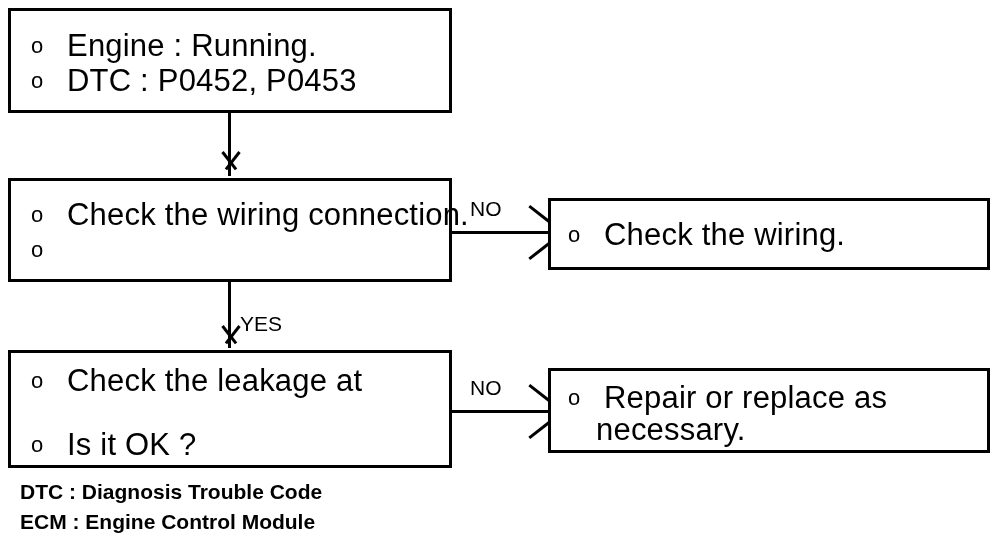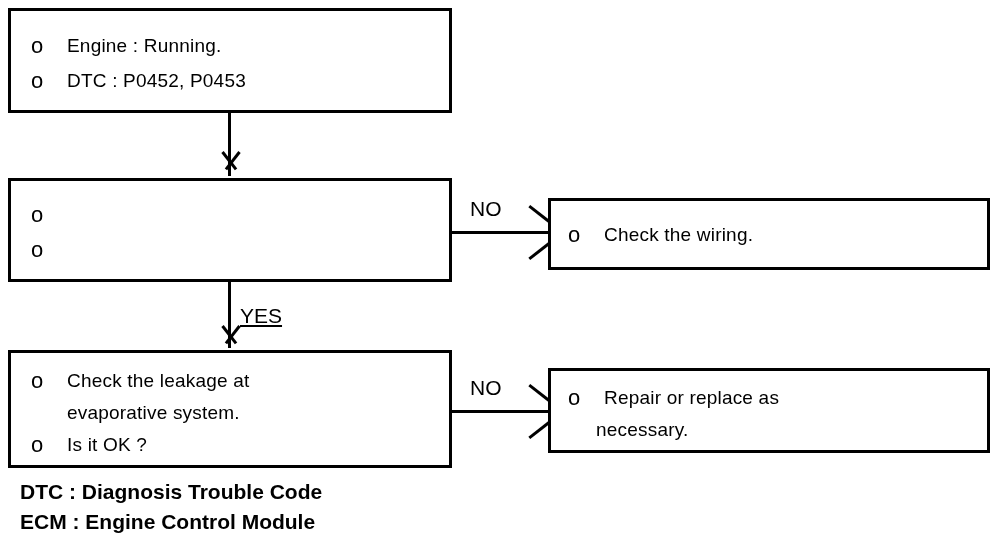--- a/index.html
+++ b/index.html
@@ -42,21 +42,21 @@
   }
   .bullet {
     display: inline-block;
     width: 36px;
     flex: 0 0 36px;
     font-size: 22px;
     line-height: 30px;
     font-family: "Liberation Sans", sans-serif;
   }
   .line-text {
-    font-size: 19px;
+    font-size: 31px;
     line-height: 30px;
     letter-spacing: 0.2px;
     font-family: "Liberation Sans", sans-serif;
   }
 
   
   .v-line {
     position: absolute;
     width: 3px;
     background: #000000;
@@ -153,20 +153,21 @@
     </div>
   </div>
 
   <div class="v-line" style="left:228px; top:113px; height:63px;"></div>
   <div class="arrow-down" style="left:217px; top:152px;"></div>
 
   <div class="box" style="left:8px; top:178px; width:444px; height:104px;">
     <div class="box-body">
       <div class="line-row" style="left:20px; top:19px;">
         <span class="bullet">o</span>
+        <span class="line-text">Check the wiring connection.</span>
       </div>
       <div class="line-row" style="left:20px; top:54px;">
         <span class="bullet">o</span>
       </div>
     </div>
   </div>
 
   <div class="h-line" style="left:452px; top:231px; width:96px;"></div>
   <div class="arrow-right" style="left:524px; top:218px;"></div>
   <div class="edge-label" style="left:470px; top:196px;">NO</div>
@@ -175,31 +176,27 @@
     <div class="box-body">
       <div class="line-row" style="left:17px; top:19px;">
         <span class="bullet">o</span>
         <span class="line-text">Check the wiring.</span>
       </div>
     </div>
   </div>
 
   <div class="v-line" style="left:228px; top:282px; height:66px;"></div>
   <div class="arrow-down" style="left:217px; top:326px;"></div>
-  <div class="edge-label" style="left:240px; top:303px;text-decoration:underline;">YES</div>
+  <div class="edge-label" style="left:240px; top:311px;">YES</div>
 
   <div class="box" style="left:8px; top:350px; width:444px; height:118px;">
     <div class="box-body">
       <div class="line-row" style="left:20px; top:13px;">
         <span class="bullet">o</span>
         <span class="line-text">Check the leakage at</span>
-      </div>
-      <div class="line-row" style="left:20px; top:45px;">
-        <span class="bullet"></span>
-        <span class="line-text">evaporative system.</span>
       </div>
       <div class="line-row" style="left:20px; top:77px;">
         <span class="bullet">o</span>
         <span class="line-text">Is it OK ?</span>
       </div>
     </div>
   </div>
 
   <div class="h-line" style="left:452px; top:410px; width:96px;"></div>
   <div class="arrow-right" style="left:524px; top:397px;"></div>

